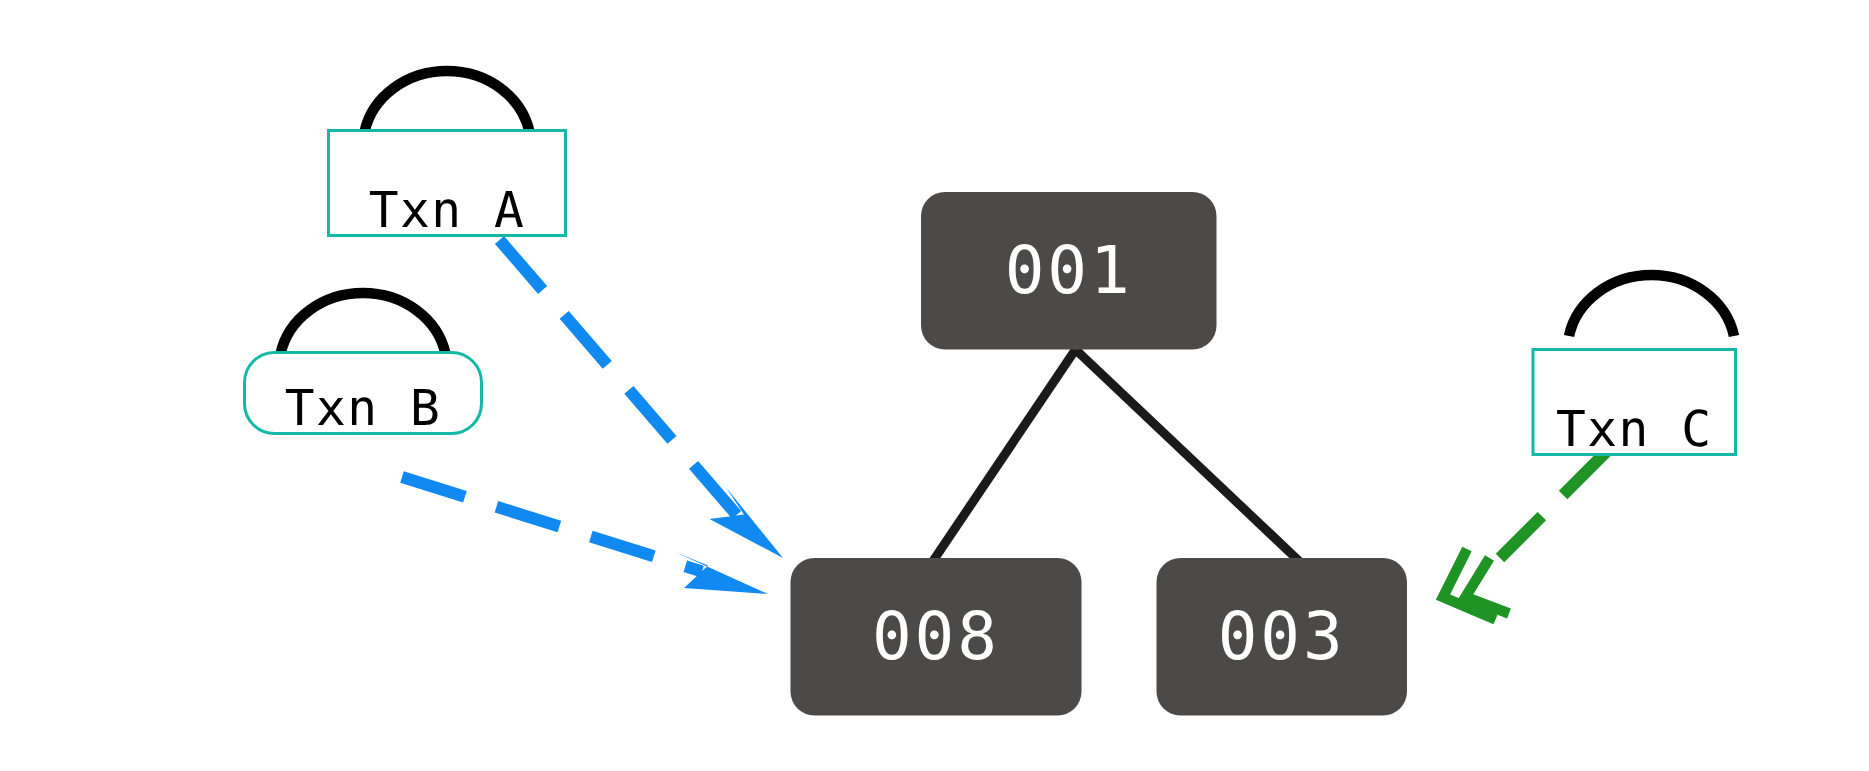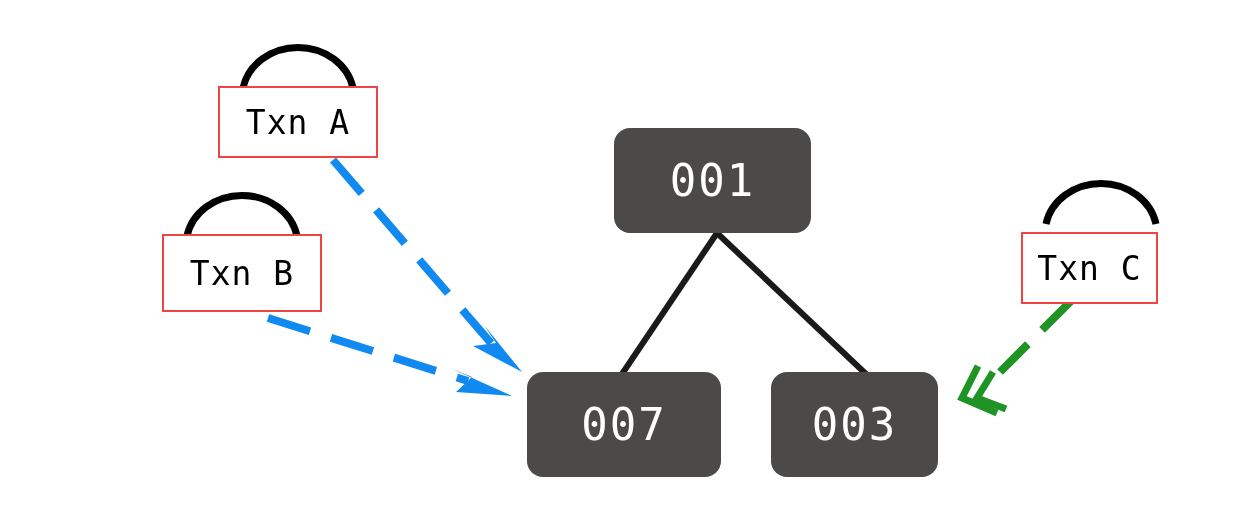--- a/index.html
+++ b/index.html
@@ -37,24 +37,24 @@
     font-family: "DejaVu Sans Mono", monospace;
     font-size: 44px;
     letter-spacing: 2px;
     line-height: 1;
     user-select: none;
     text-align: center;
   }
   .node-txn {
     position: absolute;
     box-sizing: border-box;
-    border: 2px solid #ef4444;
+    border: 2px solid #14b8a6;
     background: #ffffff;
     display: flex;
-    align-items: center;
+    align-items: flex-end;
     justify-content: center;
     color: #000000;
     font-family: "DejaVu Sans Mono", monospace;
     font-size: 33px;
     letter-spacing: 1px;
     line-height: 1;
     user-select: none;
   }
   .label-text {
     pointer-events: none;
@@ -94,32 +94,32 @@
       <path d="M 978 366 L 962 398 L 997 413" fill="none" stroke="#1f9324" stroke-width="7" stroke-linecap="butt" stroke-linejoin="miter"></path>
     </g>
 
   </svg>
 
   <div class="node-block" style="left:614px; top:128px; width:197px; height:105px; background:#4b4a48;">
     <span class="label-text">001</span>
   </div>
 
   <div class="node-block" style="left:527px; top:372px; width:194px; height:105px; background:#4b4a48;">
-    <span class="label-text">007</span>
+    <span class="label-text">008</span>
   </div>
 
   <div class="node-block" style="left:771px; top:372px; width:167px; height:105px; background:#4b4a48;">
     <span class="label-text">003</span>
   </div>
 
   <div class="node-txn" style="left:218px; top:86px; width:160px; height:72px;">
     <span class="label-text">Txn A</span>
   </div>
 
-  <div class="node-txn" style="left:162px; top:234px; width:160px; height:78px;">
+  <div class="node-txn" style="left:162px; top:234px; width:160px; height:56px;border-radius:21px;">
     <span class="label-text">Txn B</span>
   </div>
 
   <div class="node-txn" style="left:1021px; top:212px; width:137px; height:72px;margin-top:20px;">
     <span class="label-text">Txn C</span>
   </div>
 
 </div>
 
 </body></html>

